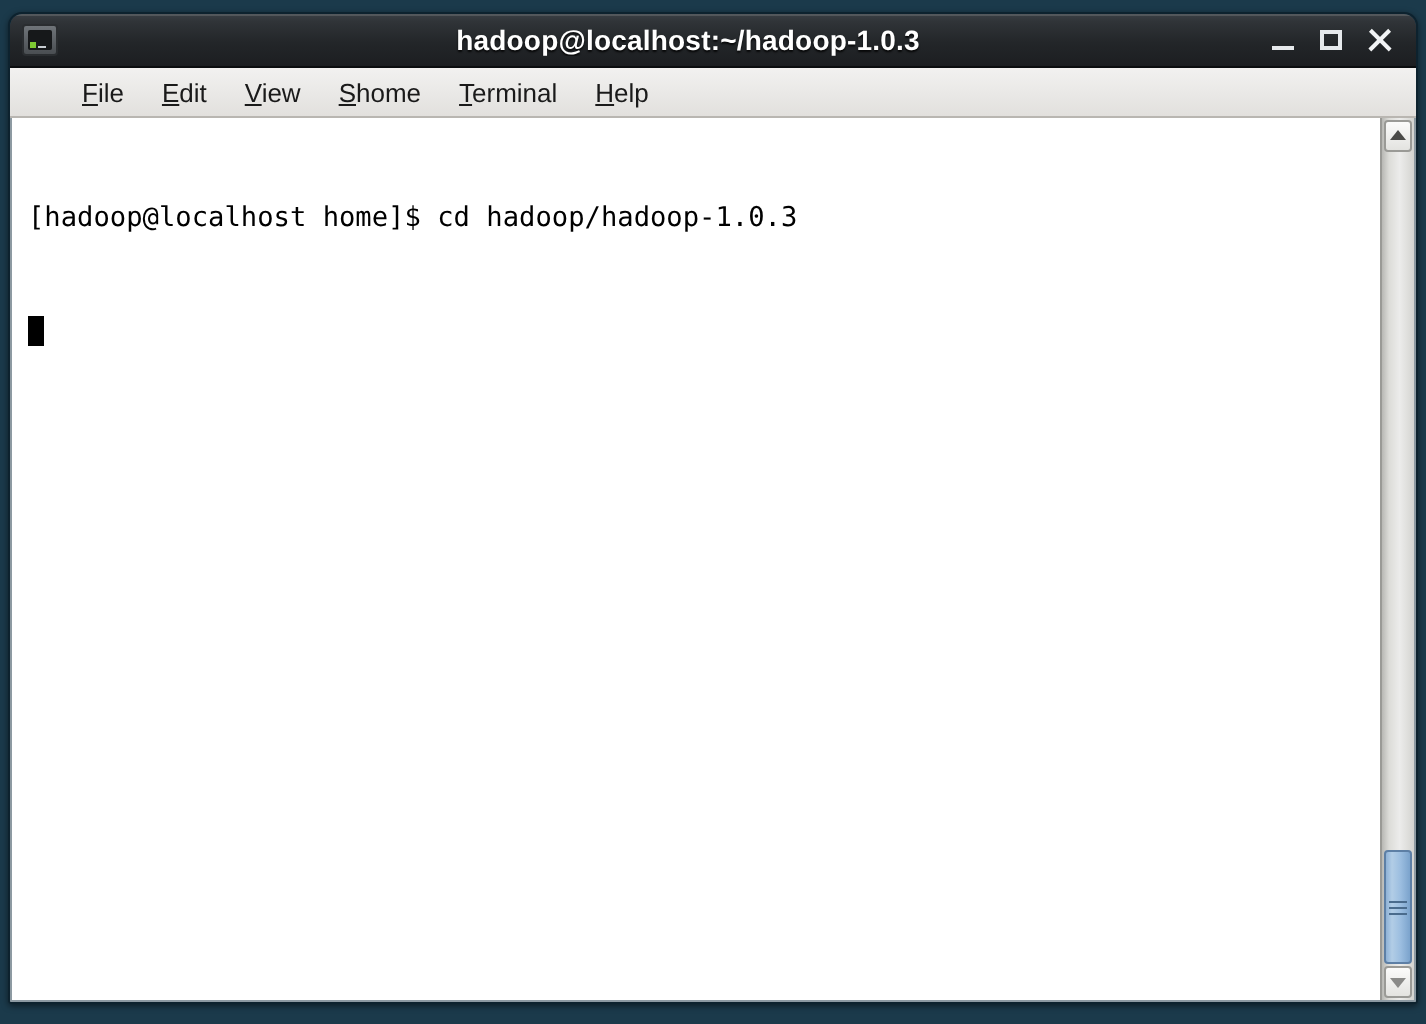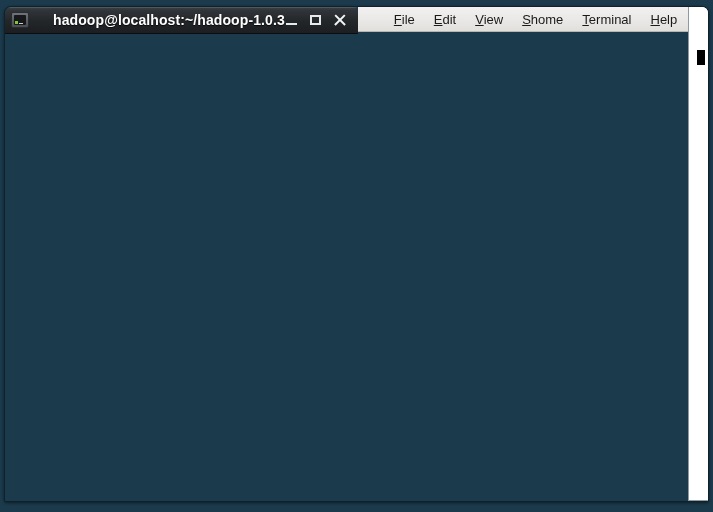--- a/index.html
+++ b/index.html
@@ -20,21 +20,21 @@
     left: 4px;
     top: 6px;
     width: 705px;
     height: 496px;
     box-sizing: border-box;
     border: 1px solid #0d222e;
     border-radius: 7px 7px 2px 2px;
     background: #1b3a4b;
     box-shadow: 0 1px 3px rgba(0,0,0,.5);
     display: flex;
-    flex-direction: row;
+    flex-direction: column;
     overflow: hidden;
   }
 
   
   #titlebar {
     position: relative;
     height: 27px;
     flex: 0 0 27px;
     border-radius: 6px 6px 0 0;
     background: linear-gradient(to bottom, #3b4045 0%, #303438 14%, #232629 55%, #1c1e21 100%);
@@ -292,20 +292,21 @@
     <div class="menu-item"><span class="mn">E</span><span>dit</span></div>
     <div class="menu-item"><span class="mn">V</span><span>iew</span></div>
     <div class="menu-item"><span class="mn">S</span><span>home</span></div>
     <div class="menu-item"><span class="mn">T</span><span>erminal</span></div>
     <div class="menu-item"><span class="mn">H</span><span>elp</span></div>
   </div>
 
   <div id="body-area">
 
     <div id="terminal">
+      <div class="term-line">[hadoop@localhost home]$ cd hadoop/hadoop-1.0.3</div>
       <div class="term-line"><span id="cursor"></span></div>
     </div>
 
     <div id="scrollbar">
       <div class="sb-btn up">
           <span class="arr"></span>
         </div>
       <div id="sb-track">
         <div id="sb-thumb" style="top: 86%; height: 14%;">
           <div class="grip"></div>

